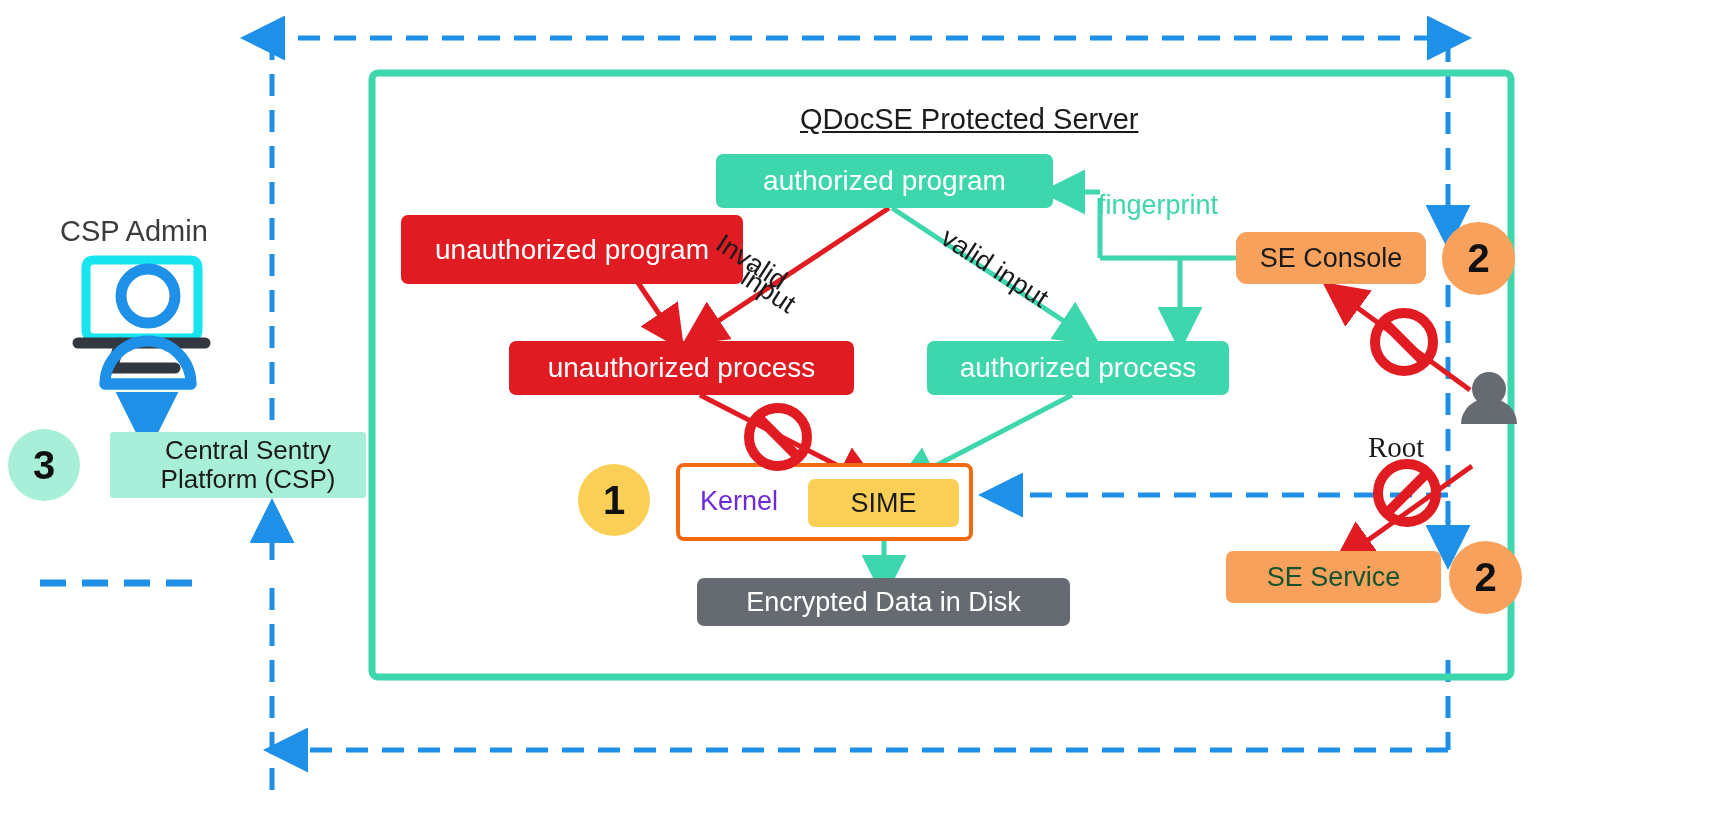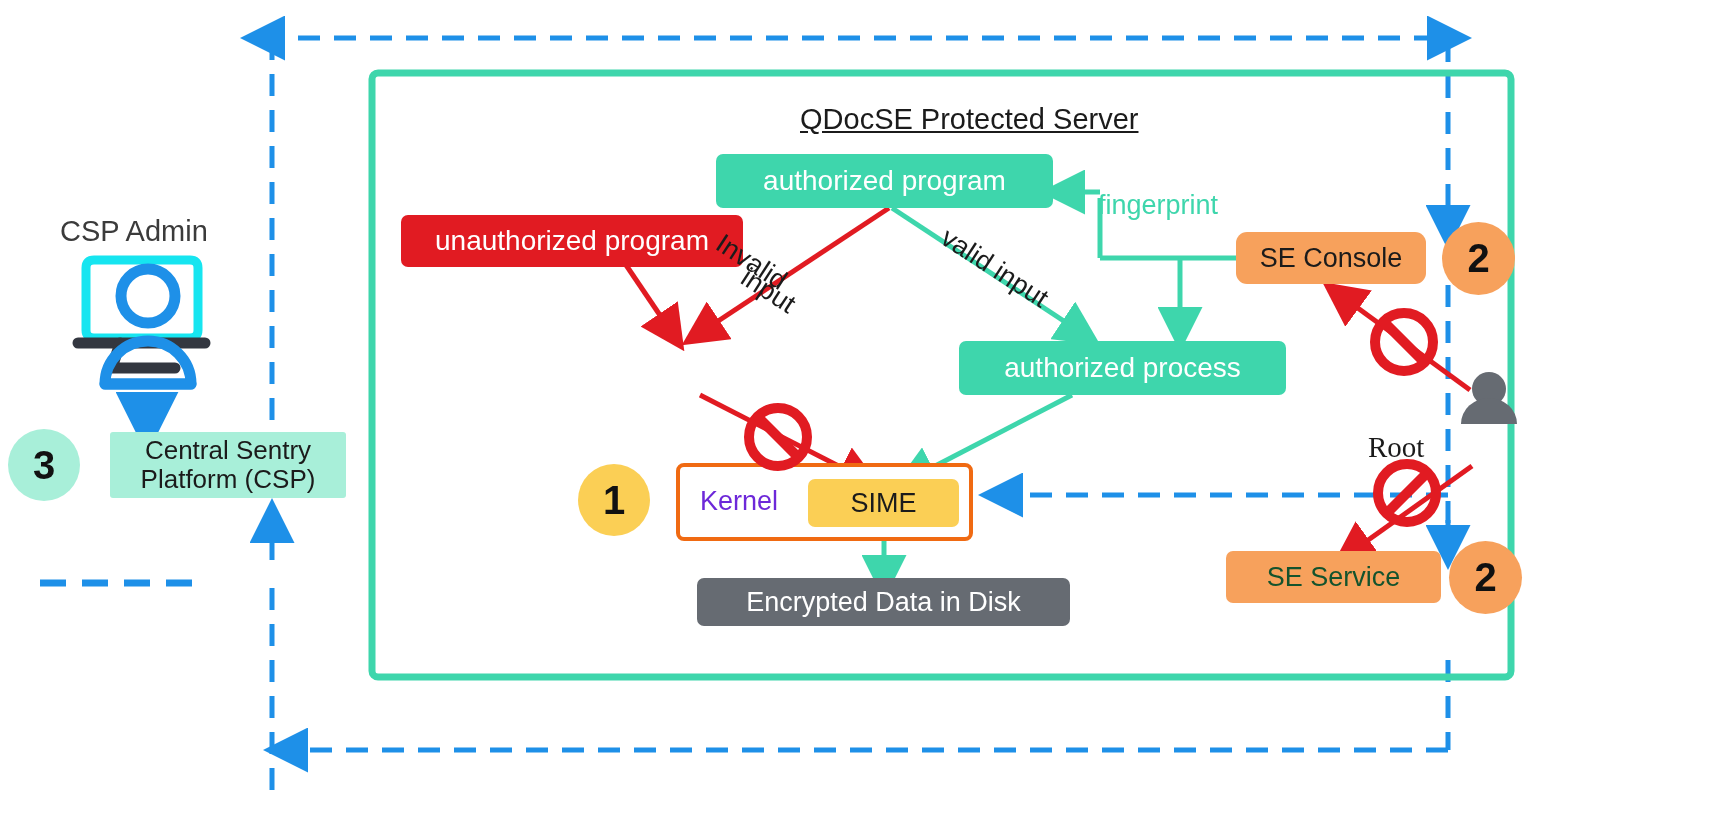--- a/index.html
+++ b/index.html
@@ -76,47 +76,49 @@
     <path d="M884,527 L884,578" stroke="#3ED6AC" stroke-width="5" fill="none" marker-end="url(#ah-green)"></path>
 
     <path d="M1470,390 L1340,295" stroke="#E11B22" stroke-width="5" fill="none" marker-end="url(#ah-red)"></path>
 
     <path d="M1472,466 L1350,553" stroke="#E11B22" stroke-width="5" fill="none" marker-end="url(#ah-red)"></path>
   </svg>
 
   <div class="node" style="left:716px;top:154px;width:337px;height:54px;background:#3ED6AC;
               border-radius:7px;color:#fff;font-size:28px;">authorized program</div>
 
-  <div class="node" style="left:401px;top:215px;width:342px;height:52px;background:#E11B22;
+  <div class="node" style="left:401px;top:215px;width:342px;height:69px;background:#E11B22;
               border-radius:7px;color:#fff;font-size:28px;">unauthorized program</div>
 
+  <div class="node" style="left:509px;top:341px;width:345px;height:54px;background:#E11B22;
+              border-radius:7px;color:#fff;font-size:28px;">unauthorized process</div>
 
-  <div class="node" style="left:927px;top:341px;width:327px;height:54px;background:#3ED6AC;
-              border-radius:7px;color:#fff;font-size:28px;margin-left:32px;">authorized process</div>
+  <div class="node" style="left:927px;top:341px;width:302px;height:54px;background:#3ED6AC;
+              border-radius:7px;color:#fff;font-size:28px;">authorized process</div>
 
   <div style="position:absolute;left:676px;top:463px;width:297px;height:78px;
               border:4px solid #F06A12;border-radius:8px;background:#fff;
               box-sizing:border-box;"></div>
   <div class="lbl" style="left:700px;top:486px;font-size:27px;color:#6d28d9;">Kernel</div>
 
   <div class="node" style="left:808px;top:479px;width:151px;height:48px;background:#FBCF55;
               border-radius:7px;color:#1b1b1b;font-size:27px;">SIME</div>
 
   <div class="node" style="left:697px;top:578px;width:373px;height:48px;background:#666B72;
               border-radius:7px;color:#fff;font-size:27px;">Encrypted Data in Disk</div>
 
   <div class="node" style="left:1236px;top:232px;width:190px;height:52px;background:#F7A15C;
               border-radius:11px;color:#1b1b1b;font-size:27px;">SE Console</div>
 
   <div class="node" style="left:1226px;top:551px;width:215px;height:52px;background:#F7A15C;
               border-radius:7px;color:#14532d;font-size:27px;">SE Service</div>
 
   <div style="position:absolute;left:110px;top:432px;width:236px;height:66px;
               background:#A8EFD9;border-radius:3px;display:flex;align-items:center;
-              justify-content:center;">
+              justify-content:center;padding-left:20px;">
     <span style="font-size:26px;color:#1b1b1b;line-height:1.12;text-align:center;
                  white-space:pre-line;">Central Sentry
 Platform (CSP)</span>
   </div>
 
   <div class="node" style="left:578px;top:464px;width:72px;height:72px;background:#FBCF55;
               border-radius:50%;font-size:40px;color:#111;font-weight:bold;">1</div>
 
   <div class="node" style="left:1442px;top:222px;width:73px;height:73px;background:#F7A15C;
               border-radius:50%;font-size:40px;color:#111;font-weight:bold;">2</div>

